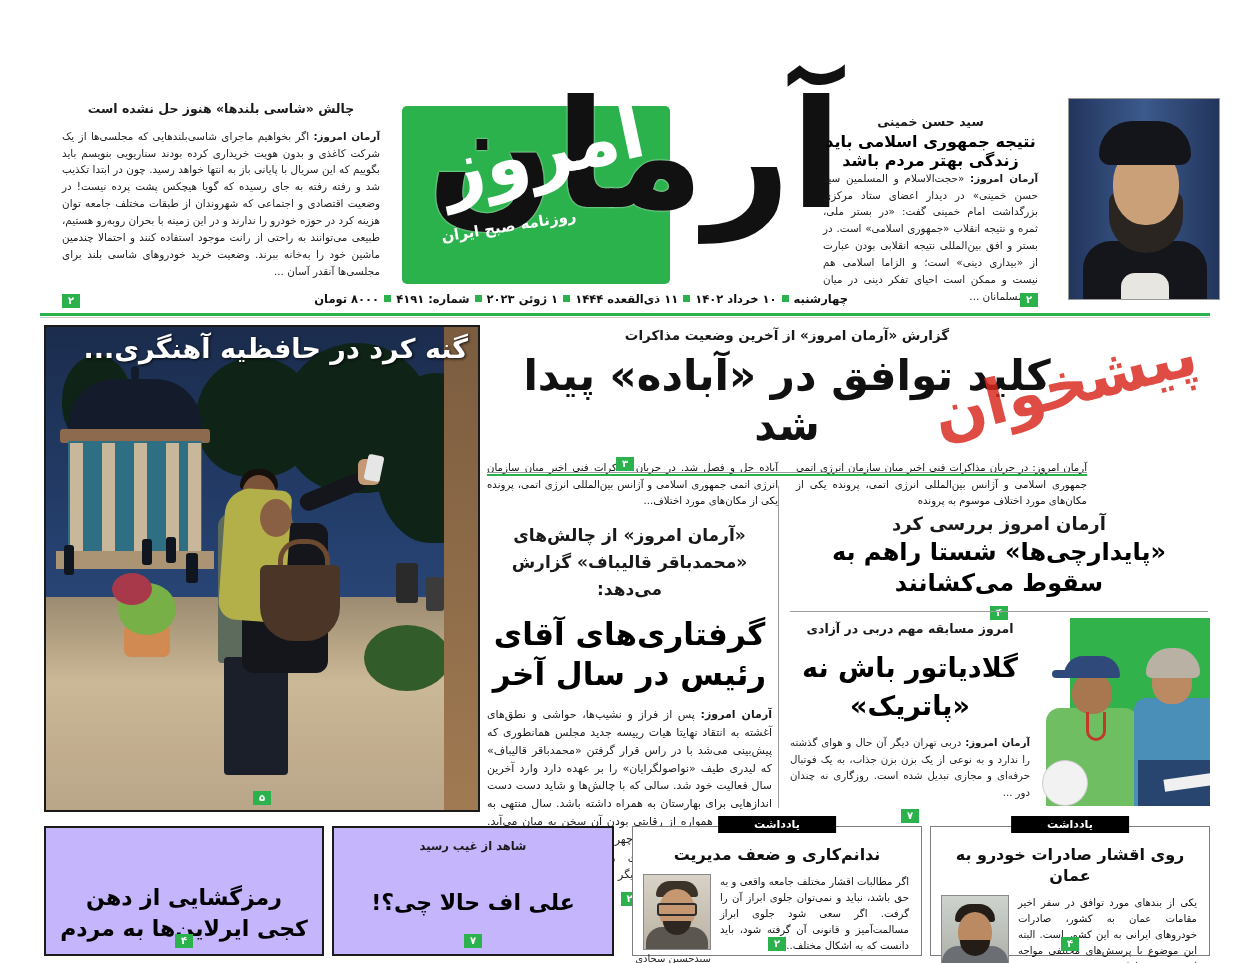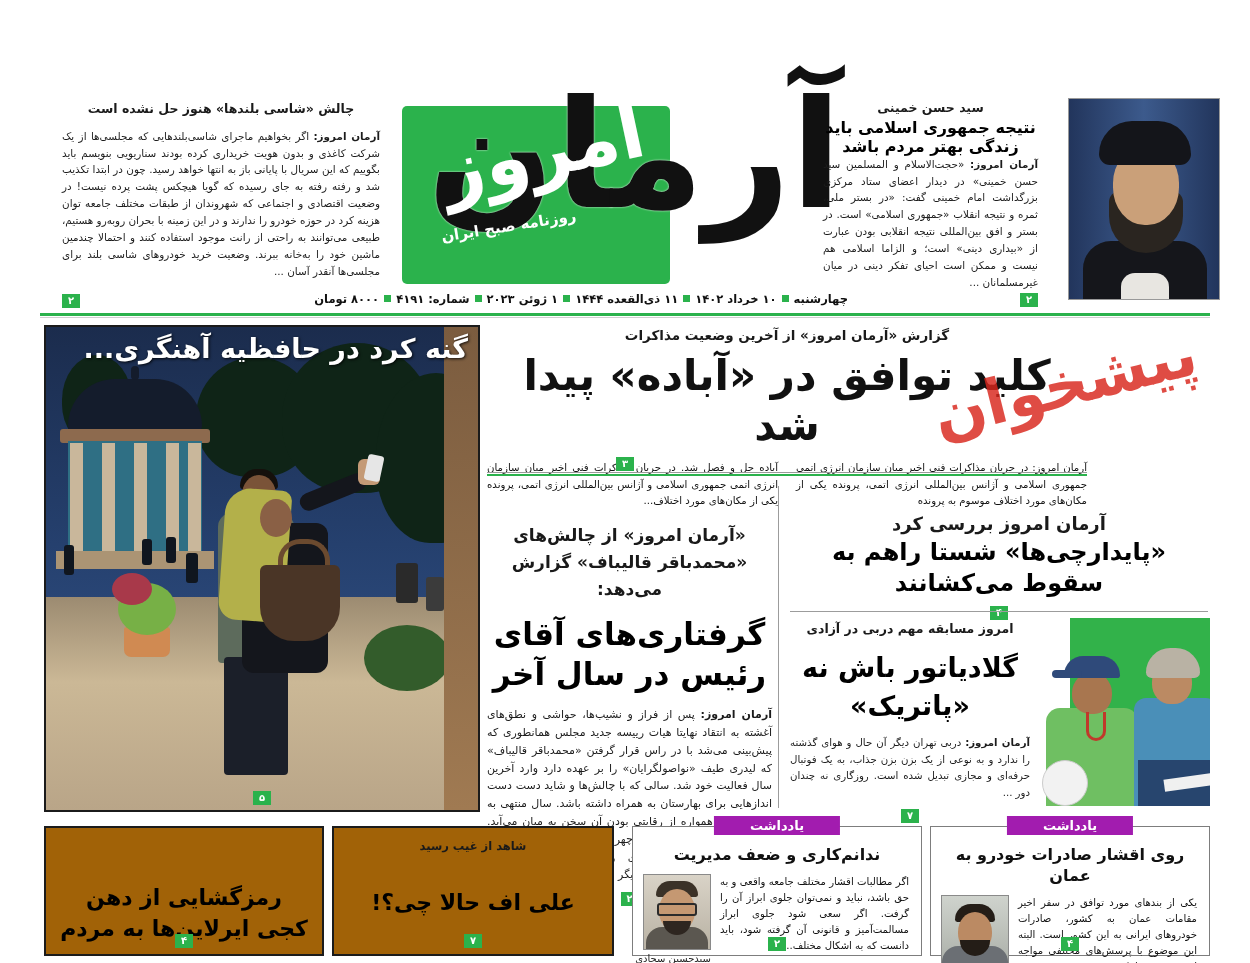--- a/index.html
+++ b/index.html
@@ -53,21 +53,21 @@
 
   
   .tl{position:absolute;left:62px;top:100px;width:318px;}
   .tl .hl{font-size:25px;line-height:1.28;margin-top:4px;}
   .tl .body-txt{margin-top:9px;}
   .tl-pg{position:absolute;left:62px;top:289px;}
   .cleric-photo{
     position:absolute;left:1068px;top:98px;width:150px;height:200px;
     border:1px solid #999;overflow:hidden;background:#23406b;
   }
-  .tr-col{position:absolute;right:212px;top:99px;width:215px;}
+  .tr-col{position:absolute;right:212px;top:113px;width:215px;}
   .tr-pg{position:absolute;right:212px;top:288px;}
 
   
   .sep-top{position:absolute;left:40px;top:313px;width:1170px;height:3px;background:#2bb24c;}
   .sep-top2{position:absolute;left:40px;top:317px;width:1170px;height:1px;background:#cfcfcf;}
 
   
   .bigphoto{
     position:absolute;left:44px;top:325px;width:432px;height:483px;
     border:2px solid #1b1b1b;overflow:hidden;background:#20314d;
@@ -163,35 +163,35 @@
   .c1 .whistle{position:absolute;left:40px;top:56px;width:14px;height:26px;border:3px solid #c0392b;border-top:none;border-radius:0 0 10px 10px;}
   .c1 .ball{position:absolute;left:-4px;top:104px;width:44px;height:44px;background:#f2f2f2;border-radius:50%;border:1px solid #ccc;}
   .c2{left:104px;width:84px;height:158px;}
   .c2 .hair{position:absolute;left:12px;top:0;width:54px;height:30px;background:#b9b2a4;border-radius:26px 26px 6px 6px;}
   .c2 .face{position:absolute;left:18px;top:12px;width:40px;height:44px;background:#bb8a63;border-radius:50% 50% 45% 45%;}
   .c2 .torso{position:absolute;left:0;top:50px;width:84px;height:108px;background:#4a8fb8;border-radius:12px 12px 0 0;}
   .c2 .shorts{position:absolute;left:4px;top:112px;width:76px;height:46px;background:#27456e;}
   .c2 .paper{position:absolute;left:30px;top:128px;width:54px;height:12px;background:#f0f0f0;transform:rotate(-8deg);}
 
   
-  .bx{position:absolute;top:826px;height:130px;border:2px solid #1b1b1b;background:#a16207;box-sizing:border-box;}
+  .bx{position:absolute;top:826px;height:130px;border:2px solid #1b1b1b;background:#c4b5fd;box-sizing:border-box;}
   .b1{left:44px;width:280px;}
   .b2{left:332px;width:282px;}
   .b1 .hl,.b2 .hl{font-size:22px;line-height:1.42;margin-top:32px;}
   .b1 .inner{padding:22px 14px 0;}
   .b2 .inner{padding:10px 14px 0;}
   .b2 .kicker{font-size:11.5px;}
   .bx .pgwrap{position:absolute;left:50%;bottom:6px;transform:translateX(-50%);}
 
   .note{position:absolute;top:826px;height:130px;border:1px solid #7d7d7d;background:#fff;box-sizing:border-box;}
   .n1{left:632px;width:290px;}
   .n2{left:930px;width:280px;}
   .note-tab{
     position:absolute;top:-11px;left:50%;transform:translateX(-50%);
-    background:#a21caf;color:#fff;font-size:13px;font-weight:bold;padding:2px 36px;white-space:nowrap;
+    background:#000000;color:#fff;font-size:11px;font-weight:bold;padding:2px 36px;white-space:nowrap;
   }
   .note-title{font-size:16px;font-weight:bold;text-align:center;margin:18px 10px 0;line-height:1.3;}
   .note-row{display:flex;gap:9px;padding:8px 12px 0;direction:rtl;}
   .note-row .txt{flex:1;font-size:10.1px;line-height:1.6;text-align:justify;}
   .note-photo{width:66px;}
   .note-img{width:66px;height:74px;border:1px solid #8a8a8a;overflow:hidden;position:relative;background:#cfcabf;}
   .note-author{font-size:10px;text-align:left;margin-top:3px;color:#222;white-space:nowrap;}
   .note .pgwrap{position:absolute;left:50%;bottom:4px;transform:translateX(-50%);}
   .headshot-a{position:absolute;inset:0;background:linear-gradient(#d9d3c7,#b9b2a4);}
   .hs-face{position:absolute;left:50%;transform:translateX(-50%);background:#c59872;border-radius:50% 50% 46% 46%;}

